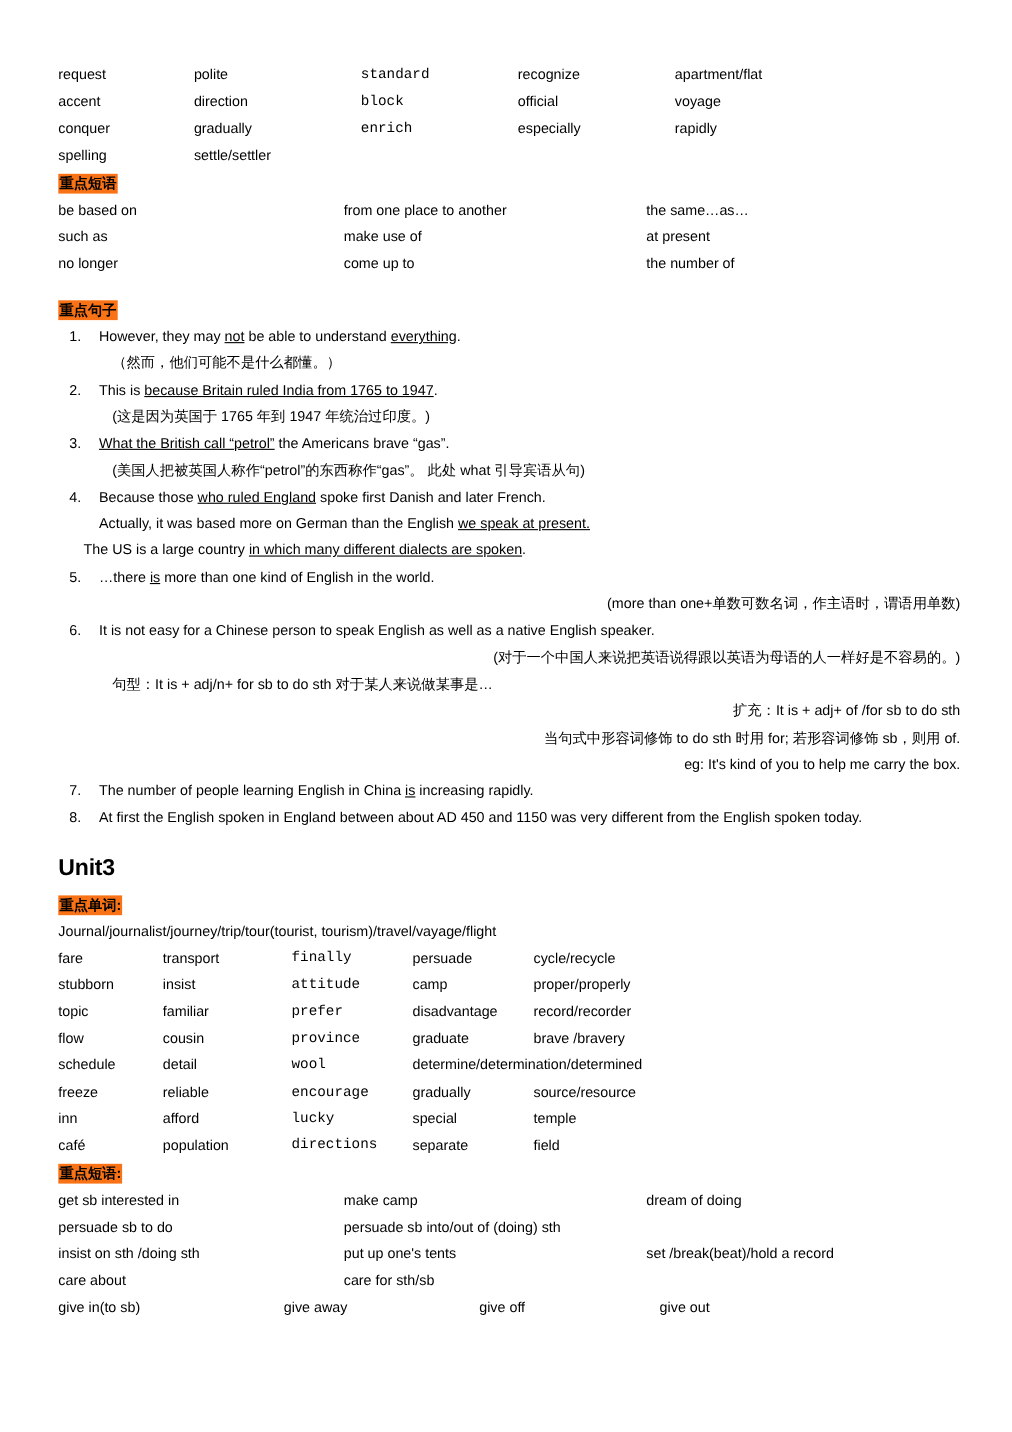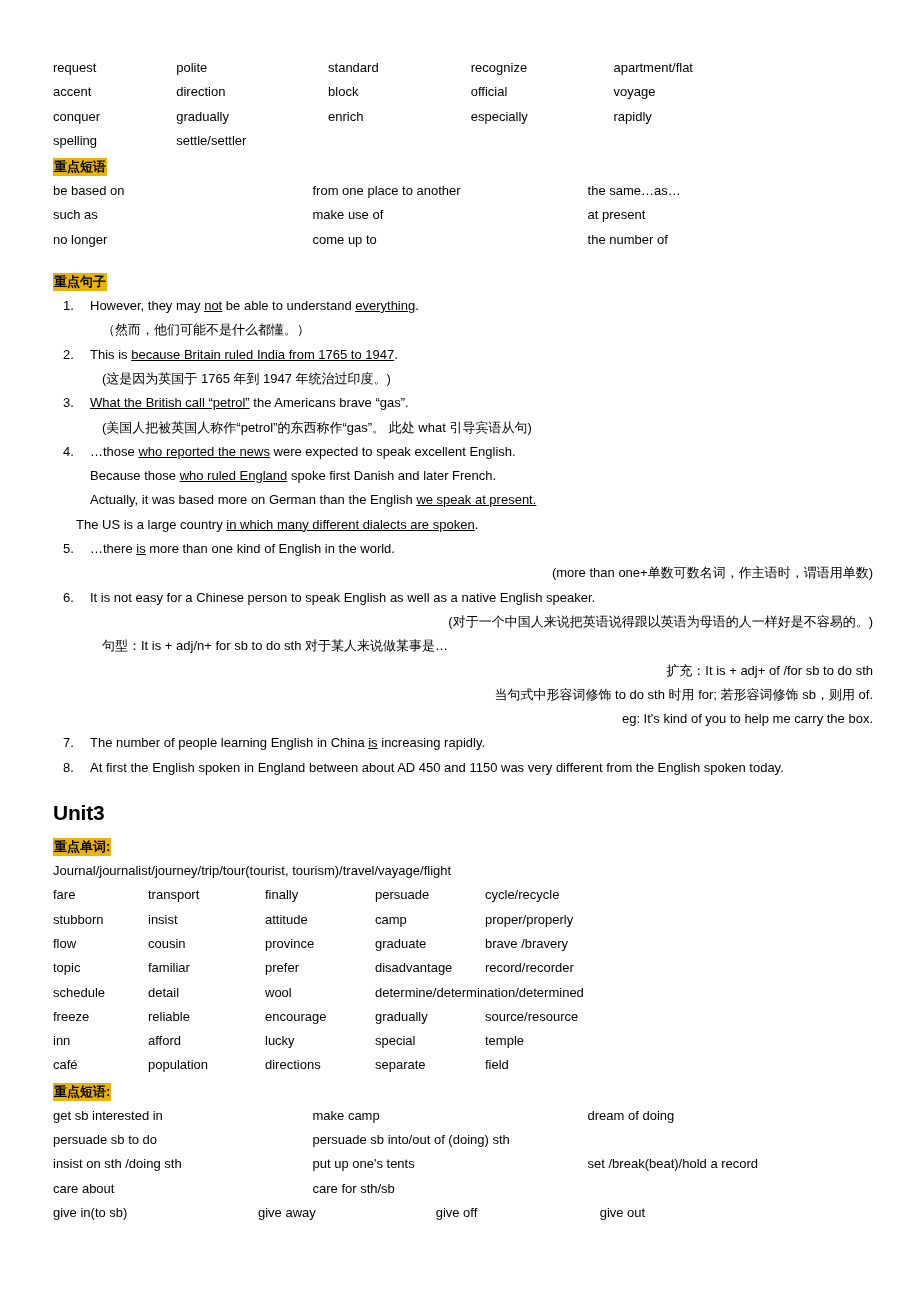--- a/index.html
+++ b/index.html
@@ -26,21 +26,21 @@
   .content {
     position: absolute;
     left: 53px;
     top: 56px;
     width: 820px;
   }
 
   
   .hl {
     display: inline-block;
-    background: #eab308;
+    background: #f97316;
     padding: 0 1px;
     font-size: 13px;
     font-weight: bold;
     line-height: 18px;
   }
   .sec-head {
     margin: 4px 0 3px 0;
     line-height: 19px;
   }
   u, .u {
@@ -55,21 +55,21 @@
   }
   .wordgrid td {
     font-size: 13px;
     line-height: 24.3px;
     padding: 0;
     vertical-align: top;
     white-space: nowrap;
   }
   .wordgrid td.c0 { width: 95px; }
   .wordgrid td.c1 { width: 117px; }
-  .wordgrid td.c2 { width: 110px; }
+  .wordgrid td.c2 { width: 110px; font-family: Liberation Mono, monospace; }
   .wordgrid td.c3 { width: 110px; }
   .wordgrid td.c4 { width: 200px; }
 
   
   .phrasegrid {
     width: 100%;
     border-collapse: collapse;
     table-layout: fixed;
   }
   .phrasegrid td {
@@ -214,21 +214,20 @@
           <div class="sent-line"><span>This is </span><span class="u">because Britain ruled India from 1765 to 1947</span><span>.</span></div>
           <div class="sent-line cn"><span>(这是因为英国于 1765 年到 1947 年统治过印度。)</span></div>
         </div>
         <div class="sent-item">
           <div class="sent-num">3.</div>
           <div class="sent-line"><span class="u">What the British call “petrol”</span><span> the Americans brave “gas”.</span></div>
           <div class="sent-line cn"><span>(美国人把被英国人称作“petrol”的东西称作“gas”。  此处 what 引导宾语从句)</span></div>
         </div>
         <div class="sent-item">
           <div class="sent-num">4.</div>
-          <div class="sent-line"><span>…those </span><span class="u">who reported the news</span><span> were expected to speak excellent English.</span></div>
           <div class="sent-line"><span>Because those </span><span class="u">who ruled England</span><span> spoke first Danish and later French.</span></div>
           <div class="sent-line"><span>Actually, it was based more on German than the English </span><span class="u">we speak at present.</span></div>
           <div class="sent-line outdent"><span>The US is a large country </span><span class="u">in which many different dialects are spoken</span><span>.</span></div>
         </div>
         <div class="sent-item">
           <div class="sent-num">5.</div>
           <div class="sent-line"><span>…there </span><span class="u">is</span><span> more than one kind of English in the world.</span></div>
           <div class="sent-line cn0"><span>(more than one+单数可数名词，作主语时，谓语用单数)</span></div>
         </div>
         <div class="sent-item">
@@ -268,34 +267,34 @@
             <td class="c4">cycle/recycle</td>
           </tr>
           <tr>
             <td class="c0">stubborn</td>
             <td class="c1">insist</td>
             <td class="c2">attitude</td>
             <td class="c3">camp</td>
             <td class="c4">proper/properly</td>
           </tr>
           <tr>
+            <td class="c0">topic</td>
+            <td class="c1">familiar</td>
+            <td class="c2">prefer</td>
+            <td class="c3">disadvantage</td>
+            <td class="c4">record/recorder</td>
+          </tr>
+          <tr>
             <td class="c0">flow</td>
             <td class="c1"> cousin</td>
             <td class="c2"> province</td>
             <td class="c3">graduate</td>
             <td class="c4">brave /bravery</td>
           </tr>
           <tr>
-            <td class="c0">topic</td>
-            <td class="c1">familiar</td>
-            <td class="c2">prefer</td>
-            <td class="c3">disadvantage</td>
-            <td class="c4">record/recorder</td>
-          </tr>
-          <tr>
             <td class="c0">schedule</td>
             <td class="c1">detail</td>
             <td class="c2">wool</td>
             <td class="c3" colspan="2" style="white-space: nowrap; margin-top: 24px;">determine/determination/determined</td>
             <td class="c4"></td>
           </tr>
           <tr>
             <td class="c0">freeze</td>
             <td class="c1">reliable</td>
             <td class="c2">encourage</td>

